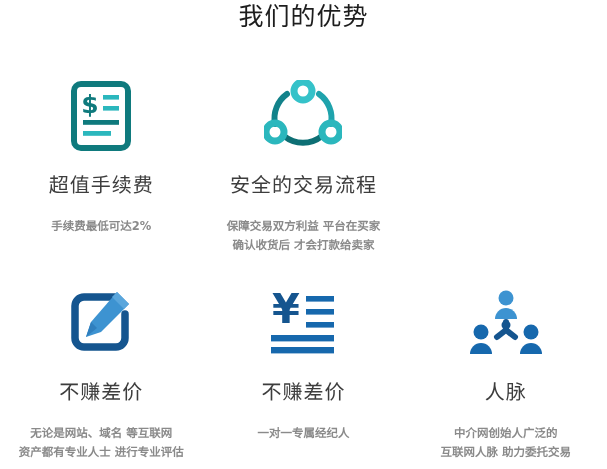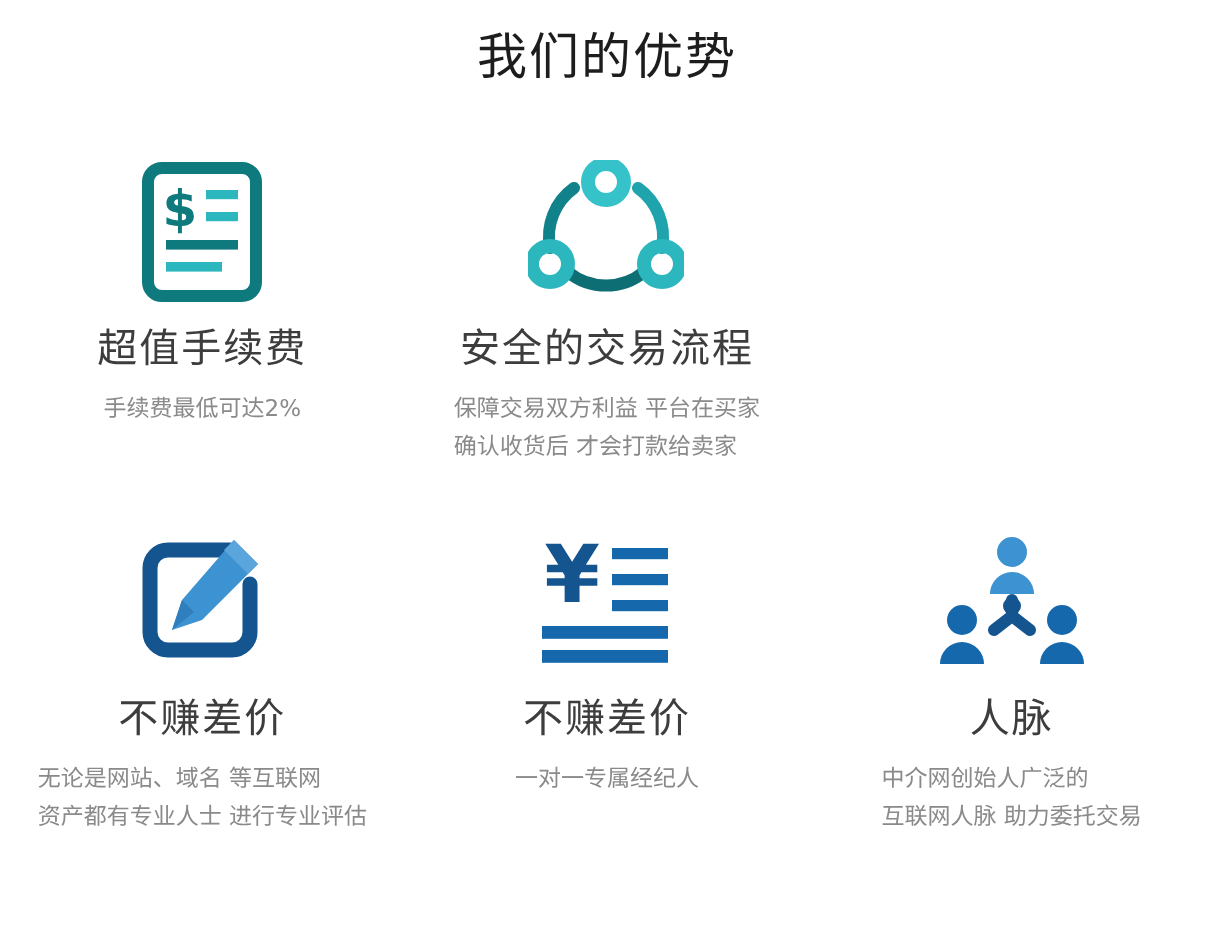--- a/index.html
+++ b/index.html
@@ -23,21 +23,21 @@
     box-sizing: border-box;
   }
 
   .page-title {
     text-align: center;
     font-size: 25px;
     line-height: 1;
     color: #1d1d1d;
     font-weight: 400;
     letter-spacing: 1px;
-    padding-top: 16px;
+    padding-top: 4px;
     margin: 0;
     user-select: none;
   }
 
   .grid {
     position: absolute;
     top: 70px;
     left: 0;
     width: 607px;
     display: flex;
@@ -61,33 +61,34 @@
   }
 
   .icon-wrap svg { display: block; }
 
   .feature-title {
     font-size: 20px;
     line-height: 1.1;
     color: #3d3d3d;
     font-weight: 400;
     letter-spacing: 1px;
-    margin: 1px;
+    margin: 12px;
     text-align: center;
     white-space: nowrap;
   }
 
   .feature-desc {
     margin: 0;
     padding-top: 9px;
     font-size: 11.5px;
     line-height: 19px;
     color: #8a8a8a;
-    text-align: left;
+    text-align: center;
     white-space: nowrap;
+    font-weight: bold;
   }
   .feature-desc .line { display: block; }
 
   
   .row-spacer { width: 607px; height: 22px; }
 </style>
 </head>
 <body>
 
 <div class="page">

